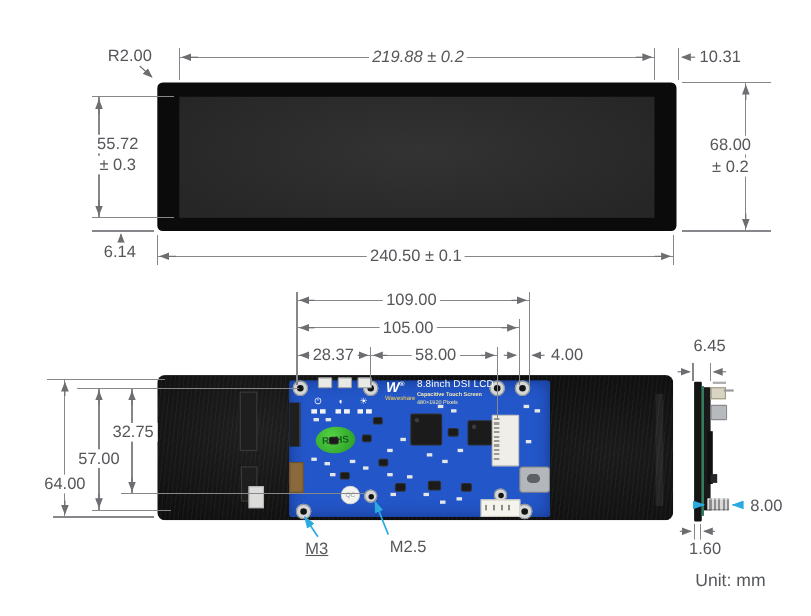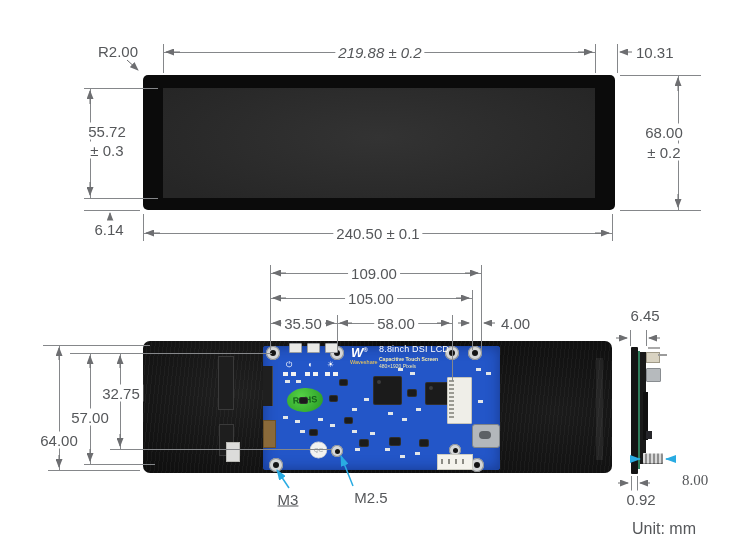--- a/index.html
+++ b/index.html
@@ -272,27 +272,27 @@
   <div class="dim left" style="left:633px;top:52px;">10.31</div>
   <div class="dim" style="left:107px;top:131px;">55.72</div>
   <div class="dim" style="left:107px;top:150px;">± 0.3</div>
   <div class="dim" style="left:109px;top:214px;margin-top:15px;">6.14</div>
   <div class="dim" style="left:664px;top:132px;">68.00</div>
   <div class="dim" style="left:664px;top:152px;">± 0.2</div>
   <div class="dim" style="left:378px;top:233px;">240.50 ± 0.1</div>
 
   <div class="dim" style="left:374px;top:273px;">109.00</div>
   <div class="dim" style="left:371px;top:298px;">105.00</div>
-  <div class="dim" style="left:303px;top:323px;">35.50</div>
+  <div class="dim" style="left:303px;top:323px;">28.37</div>
   <div class="dim" style="left:396px;top:323px;">58.00</div>
   <div class="dim left" style="left:498px;top:323px;">4.00</div>
   <div class="dim" style="left:121px;top:393px;">32.75</div>
   <div class="dim" style="left:90px;top:417px;">57.00</div>
   <div class="dim" style="left:59px;top:440px;">64.00</div>
   <div class="dim" style="left:288px;top:499px;text-decoration:underline;">M3</div>
   <div class="dim" style="left:371px;top:497px;">M2.5</div>
 
   <div class="dim" style="left:645px;top:315px;">6.45</div>
-  <div class="dim left" style="left:679px;top:480px;font-family:Liberation Serif, serif;">8.00</div>
-  <div class="dim" style="left:641px;top:499px;">0.92</div>
+  <div class="dim left" style="left:679px;top:460px;">8.00</div>
+  <div class="dim" style="left:641px;top:499px;">1.60</div>
   <div class="dim" style="left:664px;top:528px;font-size:16px;">Unit: mm</div>
 
 </div>
 
 </body></html>

